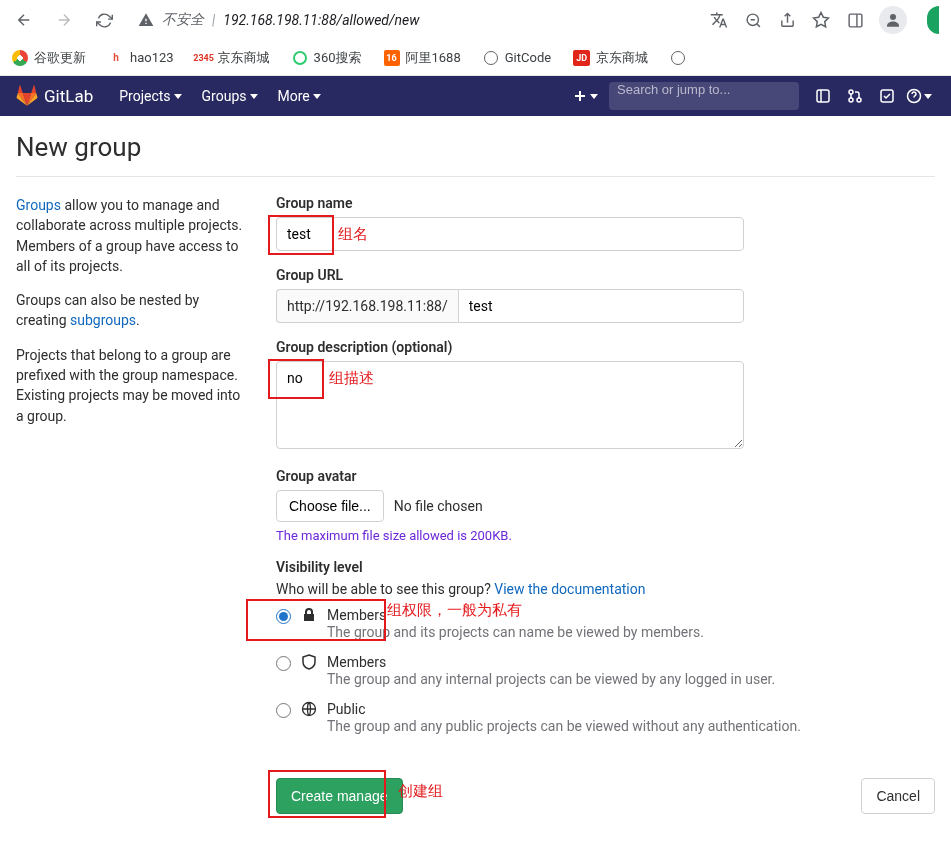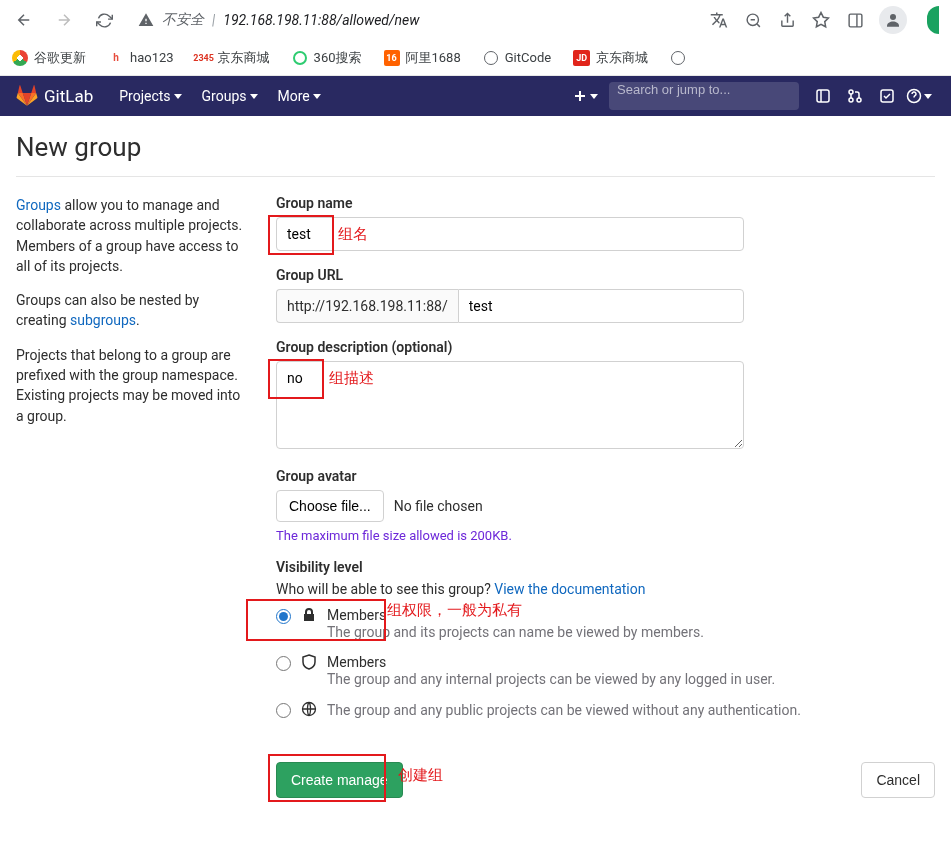--- a/index.html
+++ b/index.html
@@ -338,20 +338,23 @@
 
         <div class="vis-option">
           <input type="radio" name="vis" style="">
           <span class="vis-icon">
               <svg width="16" height="16" viewBox="0 0 16 16" fill="none" stroke="#2e2e2e" stroke-width="1.3">
                 <circle cx="8" cy="8" r="6.5"></circle>
                 <path d="M1.5 8h13M8 1.5c2 2 2 11 0 13M8 1.5c-2 2-2 11 0 13"></path>
               </svg>
             </span>
           <div class="vis-body">
+            <div class="vis-title">
+                <span>Public</span>
+              </div>
             <div class="vis-desc">The group and any public projects can be viewed without any authentication.</div>
           </div>
         </div>
       </div>
 
       <div class="btn-row" style="position:relative">
         <button class="btn-primary">Create manage</button>
         <div class="anno-box" style="left:-8px; top:-8px; width:118px; height:48px;"></div>
         <div class="anno-text" style="left:122px; top:4px;">创建组</div>
         <div style="flex:1"></div>

